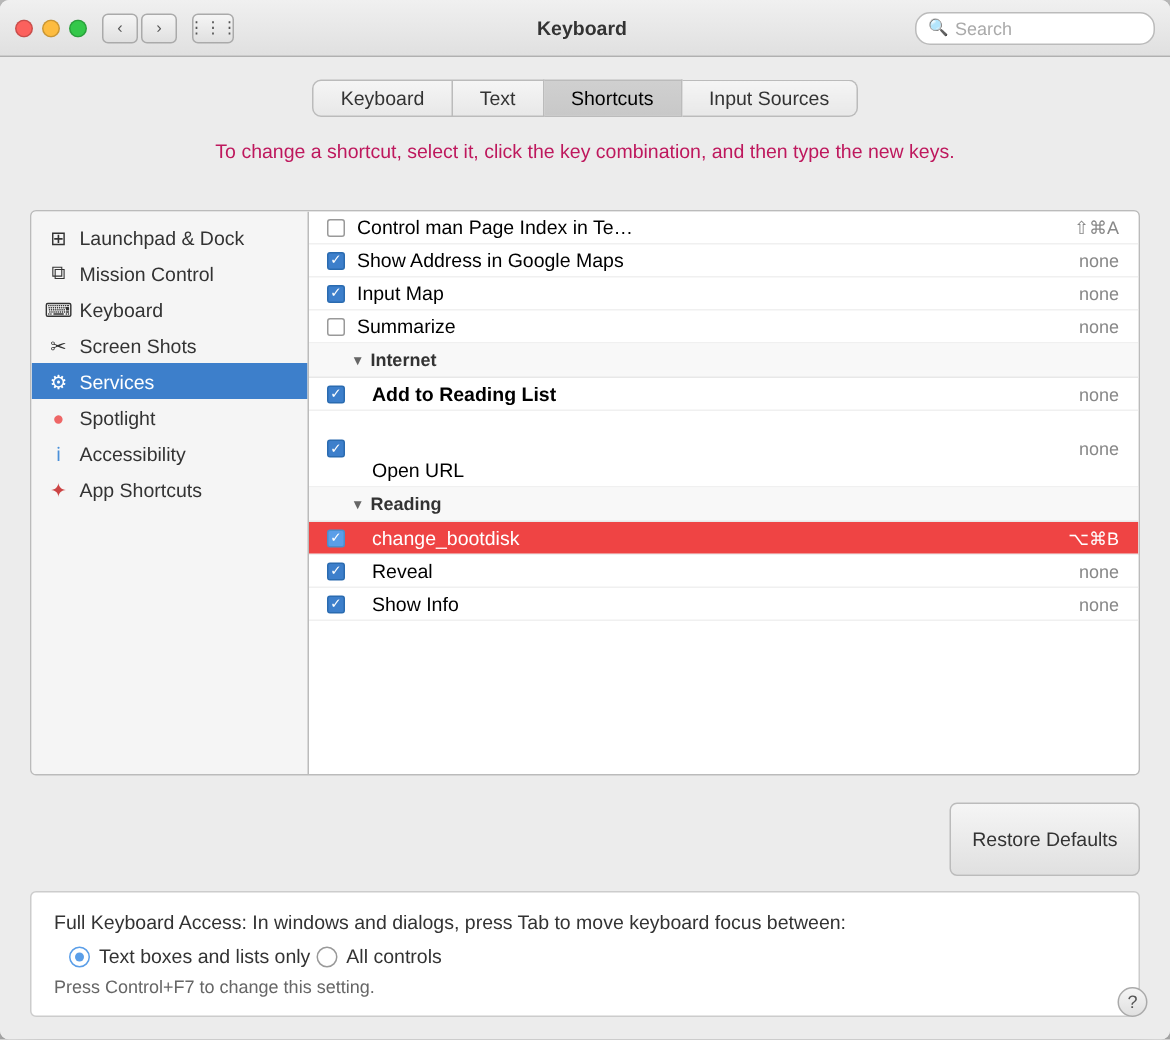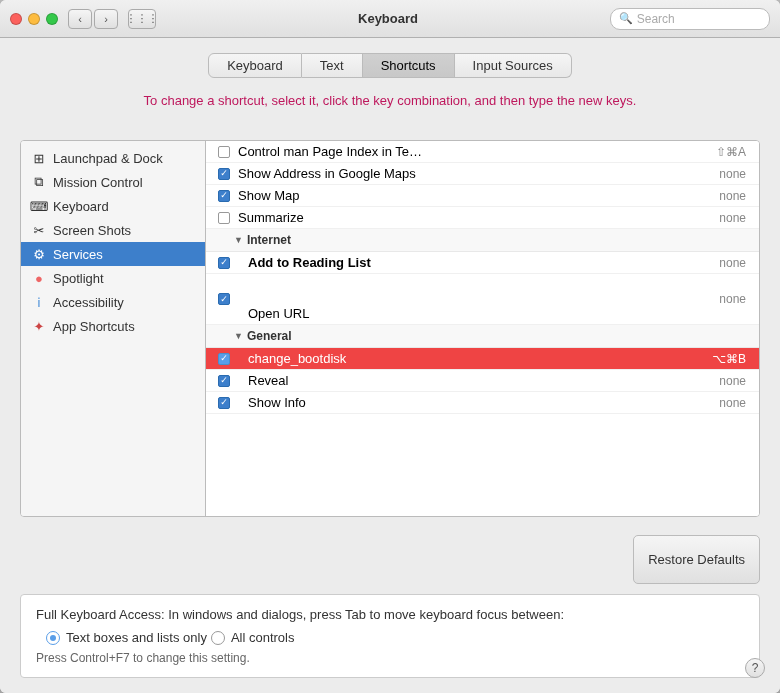--- a/index.html
+++ b/index.html
@@ -447,21 +447,21 @@
               <div class="checkbox checked"></div>
             </div>
             <span class="shortcut-name">Show Address in Google Maps</span>
             <span class="shortcut-key">none</span>
           </div>
 
           <div class="shortcut-row">
             <div class="cb-area">
               <div class="checkbox checked"></div>
             </div>
-            <span class="shortcut-name">Show Map</span>
+            <span class="shortcut-name">Input Map</span>
             <span class="shortcut-key">none</span>
           </div>
 
           <div class="shortcut-row">
             <div class="cb-area">
               <div class="checkbox"></div>
             </div>
             <span class="shortcut-name">Summarize</span>
             <span class="shortcut-key">none</span>
           </div>
@@ -484,21 +484,21 @@
             <div class="cb-area">
               <div class="checkbox checked"></div>
             </div>
             <span class="shortcut-name" style="padding-left:14px;margin-top:29px;">Open URL</span>
             <span class="shortcut-key">none</span>
           </div>
 
           <div class="group-header">
             <div class="cb-placeholder"></div>
             <span class="triangle">▼</span>
-            <span>General</span>
+            <span>Reading</span>
           </div>
 
           <div class="shortcut-row highlighted">
             <div class="cb-area">
               <div class="checkbox checked" style="background:#5a9ee8;border-color:#4a8ecc;"></div>
             </div>
             <span class="shortcut-name" style="padding-left:14px;">change_bootdisk</span>
             <span class="shortcut-key" style="color:white;">⌥⌘B</span>
           </div>
 

